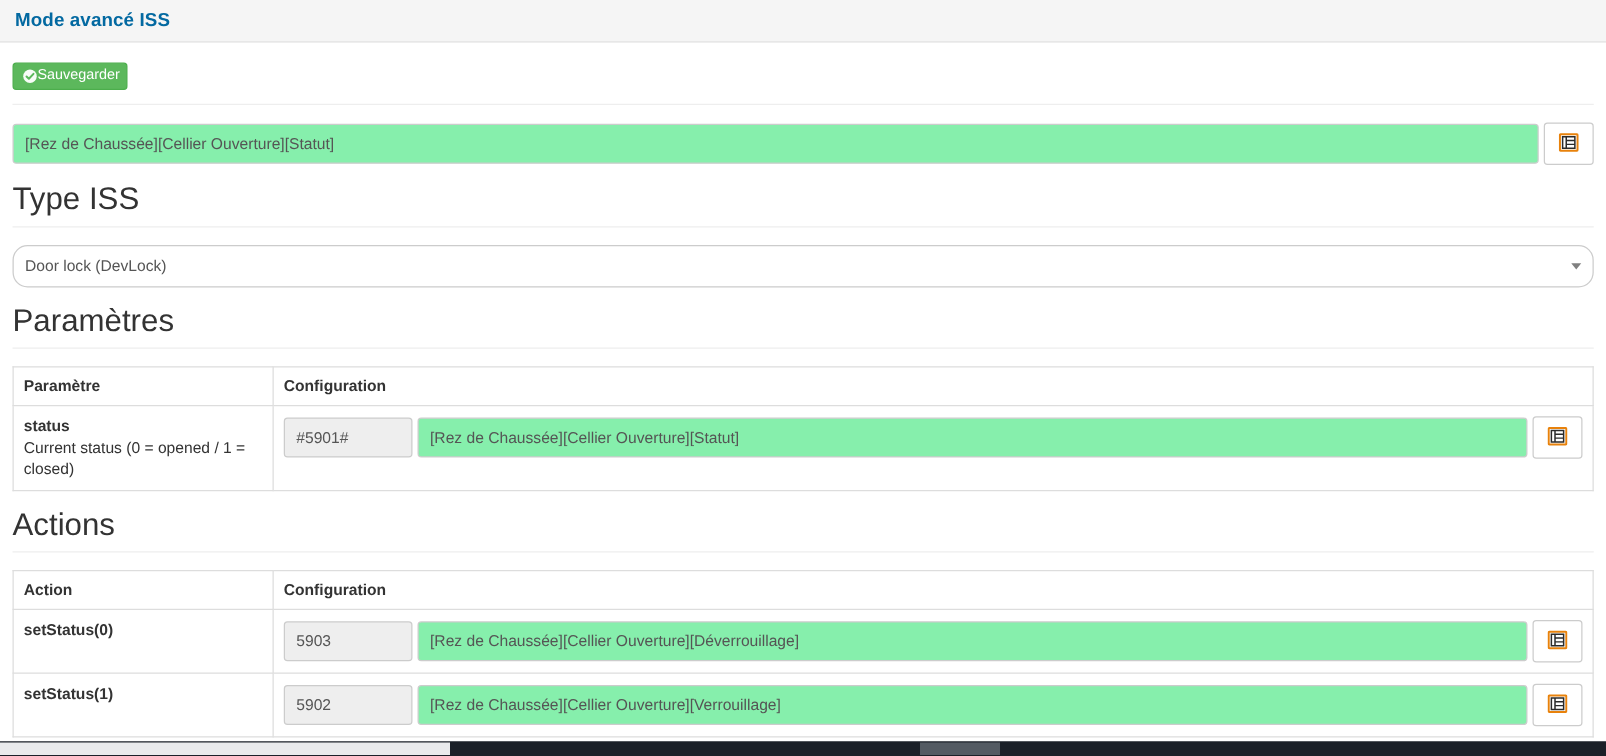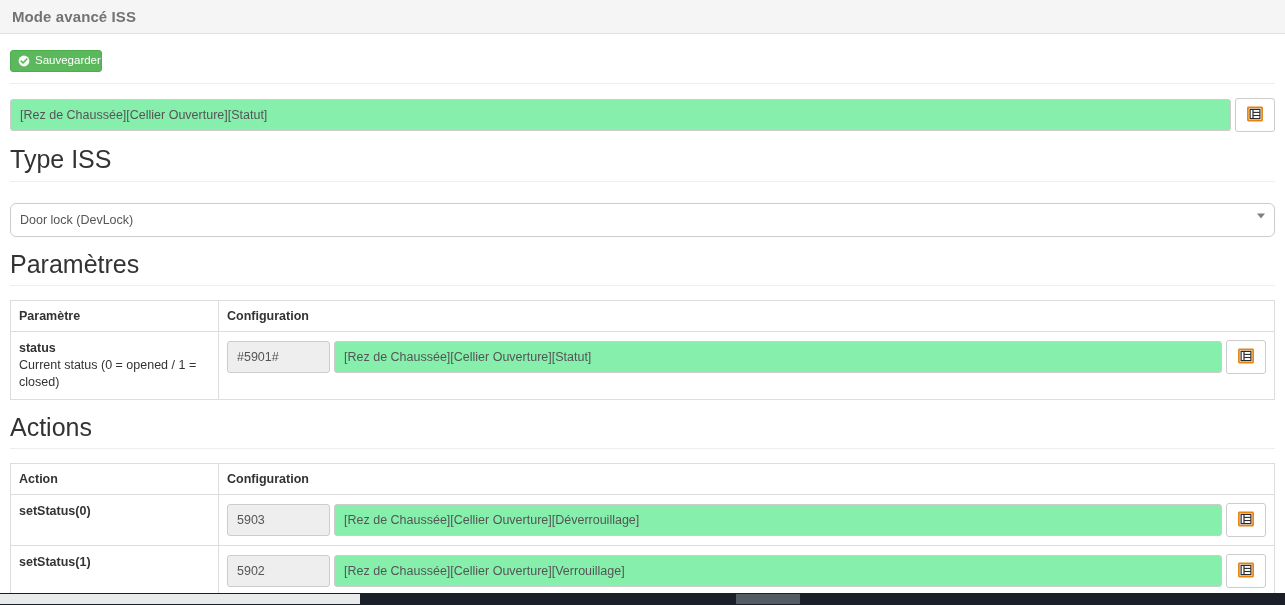--- a/index.html
+++ b/index.html
@@ -24,21 +24,21 @@
     height: 34px;
     background: #f5f5f5;
     border-bottom: 1px solid #e2e2e2;
     display: flex;
     align-items: center;
     padding: 0 0 0 12px;
   }
   .win-title {
     font-size: 15px;
     font-weight: bold;
-    color: #737373;
+    color: #0369a1;
     letter-spacing: .1px;
   }
 
   
   .content {
     padding: 0 10px;
     position: relative;
   }
 
   .section-head {
@@ -53,27 +53,26 @@
   .section-title {
     font-size: 25px;
     font-weight: normal;
     color: #333333;
     line-height: 1.1;
   }
 
   .btn-save {
     display: inline-flex;
     align-items: center;
-    gap: 5px;
     background: #5cb85c;
     border: 1px solid #4cae4c;
     border-radius: 3px;
     color: #ffffff;
     font-size: 11.5px;
-    padding: 4px 0 4px 7px;
+    padding: 4px 5px 4px 7px;
     line-height: 1;
     cursor: pointer;
     margin-bottom: 4px;
   }
   .btn-save .ico-check { display: inline-flex; }
 
   
   .form-row {
     display: flex;
     align-items: center;
@@ -110,31 +109,30 @@
 
   
   .select-wrap {
     position: relative;
     margin-top: 14px;
   }
   .sel {
     width: 100%;
     height: 34px;
     border: 1px solid #cccccc;
-    border-radius: 6px;
+    border-radius: 12px;
     background: #ffffff;
     color: #555555;
     font-size: 12.5px;
     font-family: "Liberation Sans", sans-serif;
     padding: 0 16px 0 9px;
     appearance: none;
     -webkit-appearance: none;
     outline: none;
     cursor: pointer;
-    margin-top: 7px;
   }
   .sel-arrow {
     position: absolute;
     right: 10px; top: 50%;
     transform: translateY(-50%);
     width: 0; height: 0;
     border-left: 4px solid transparent;
     border-right: 4px solid transparent;
     border-top: 5px solid #808080;
     pointer-events: none;

